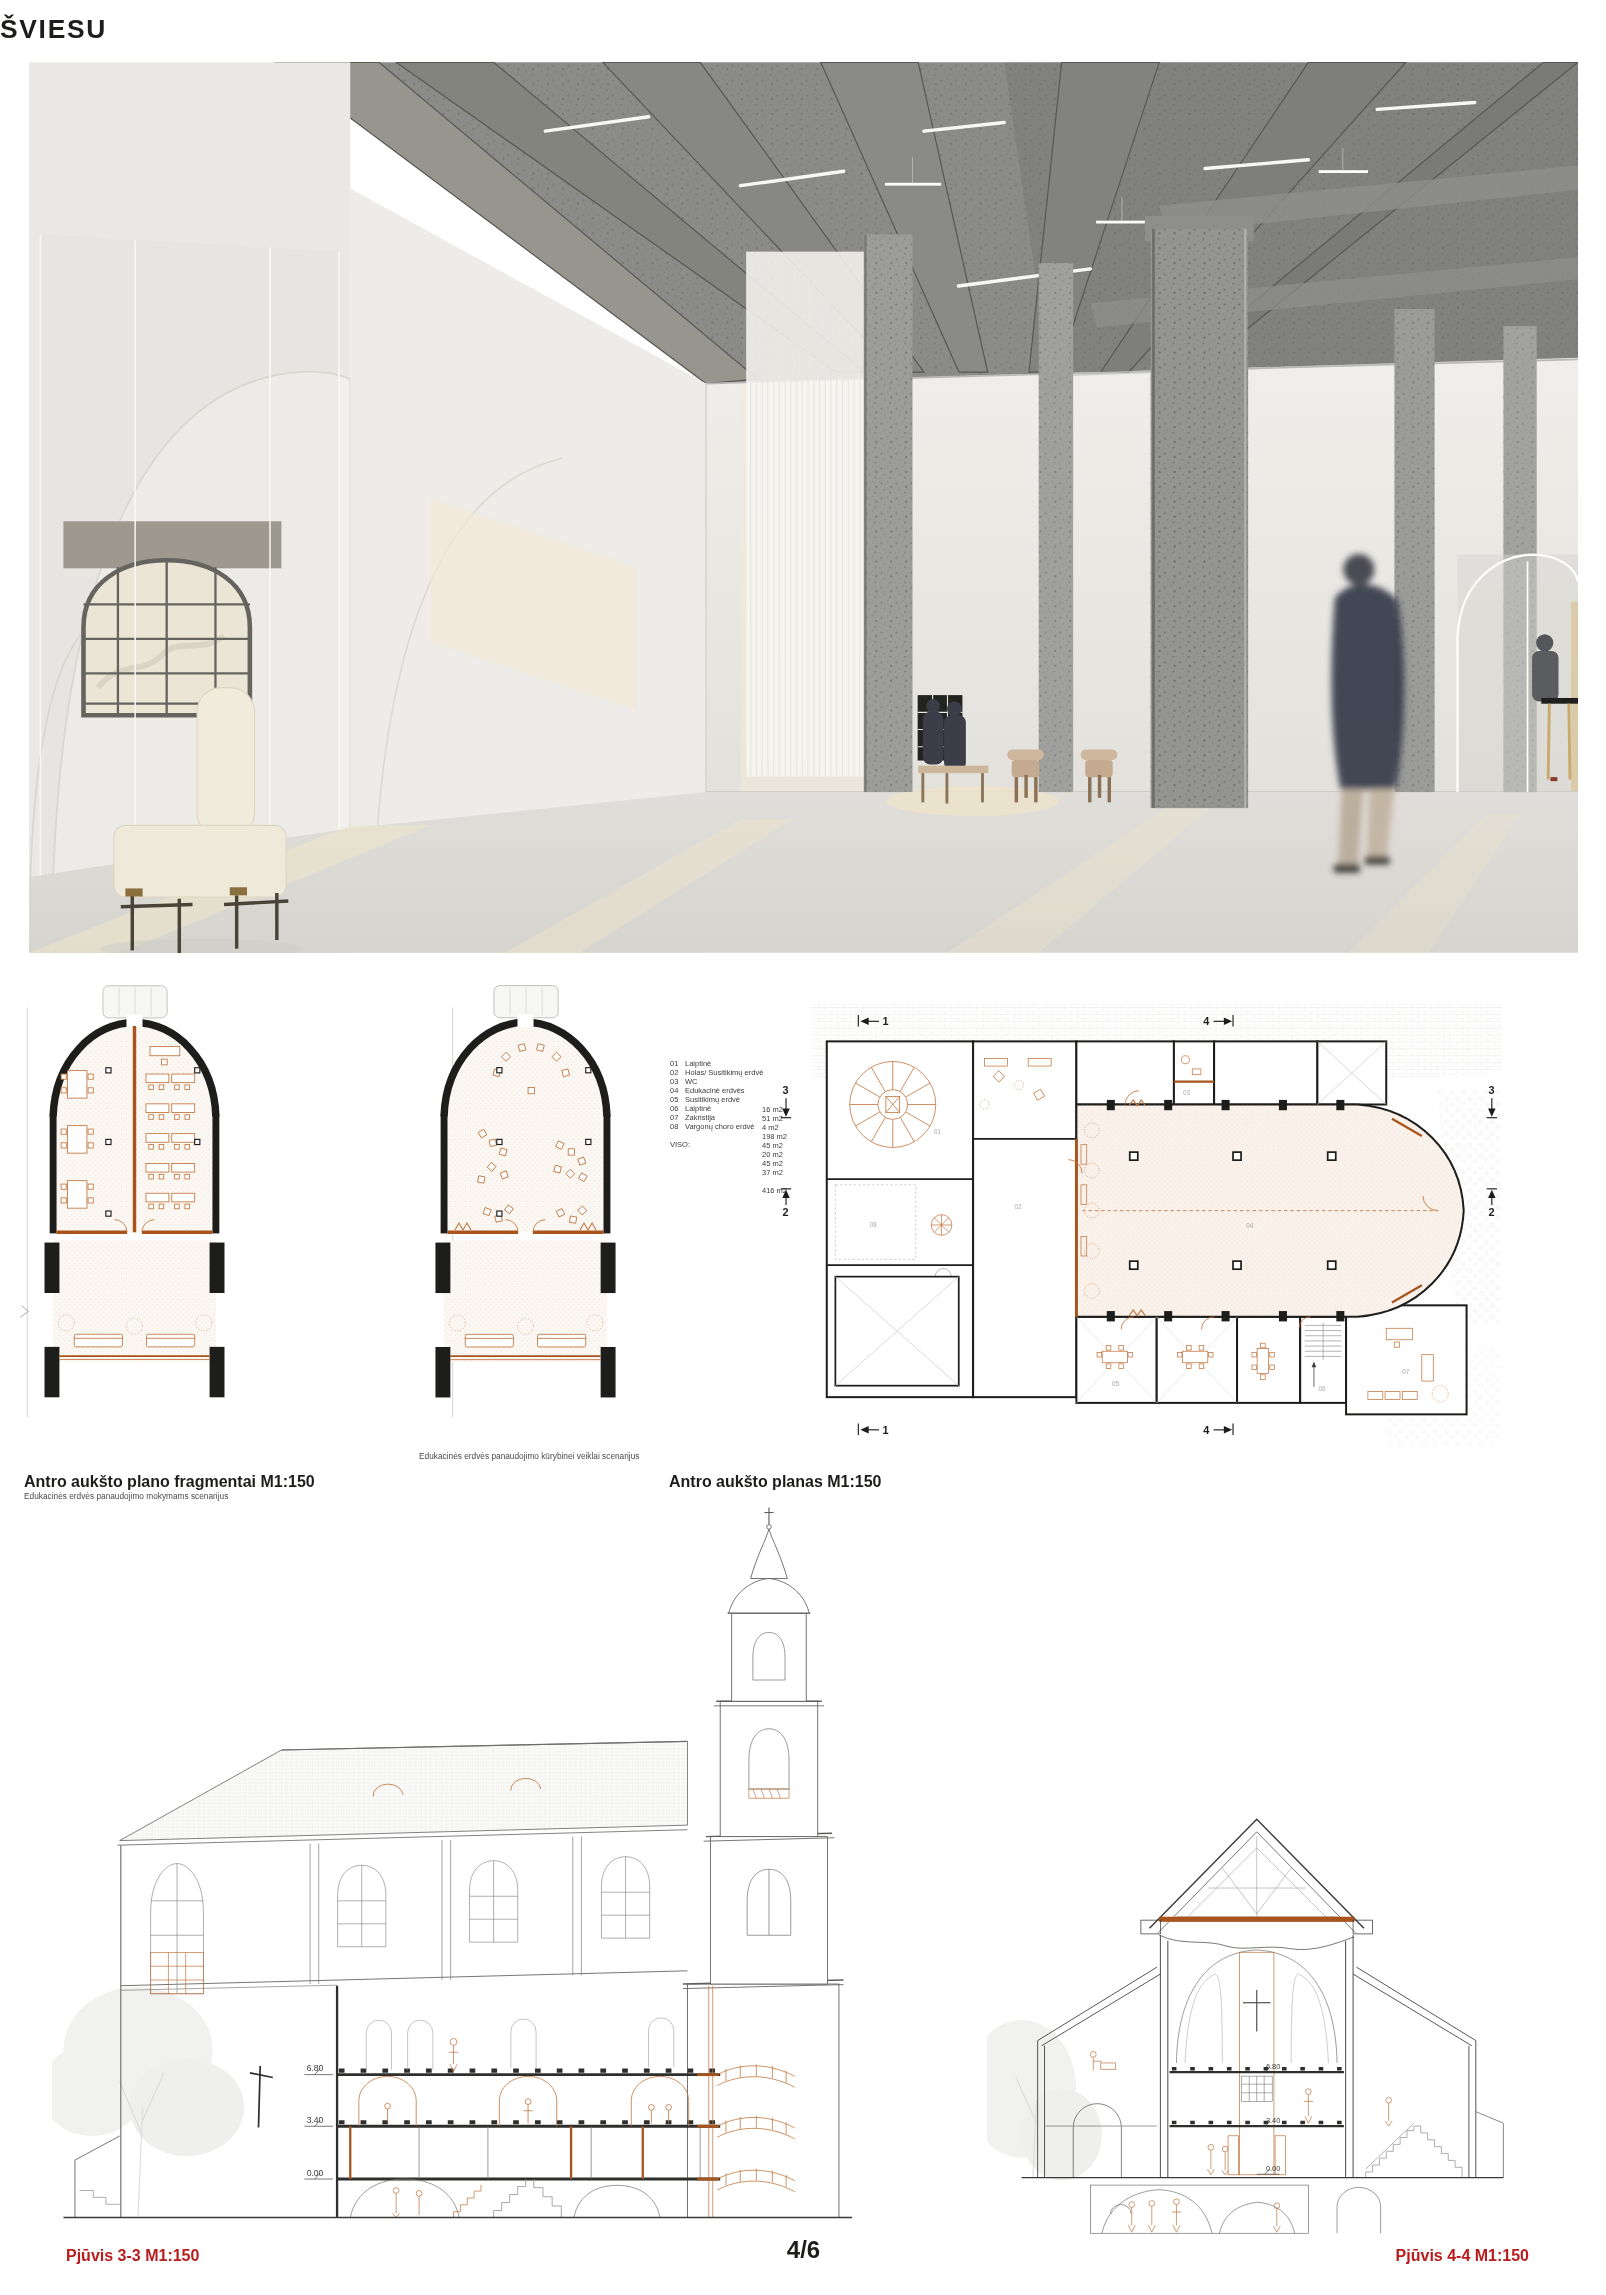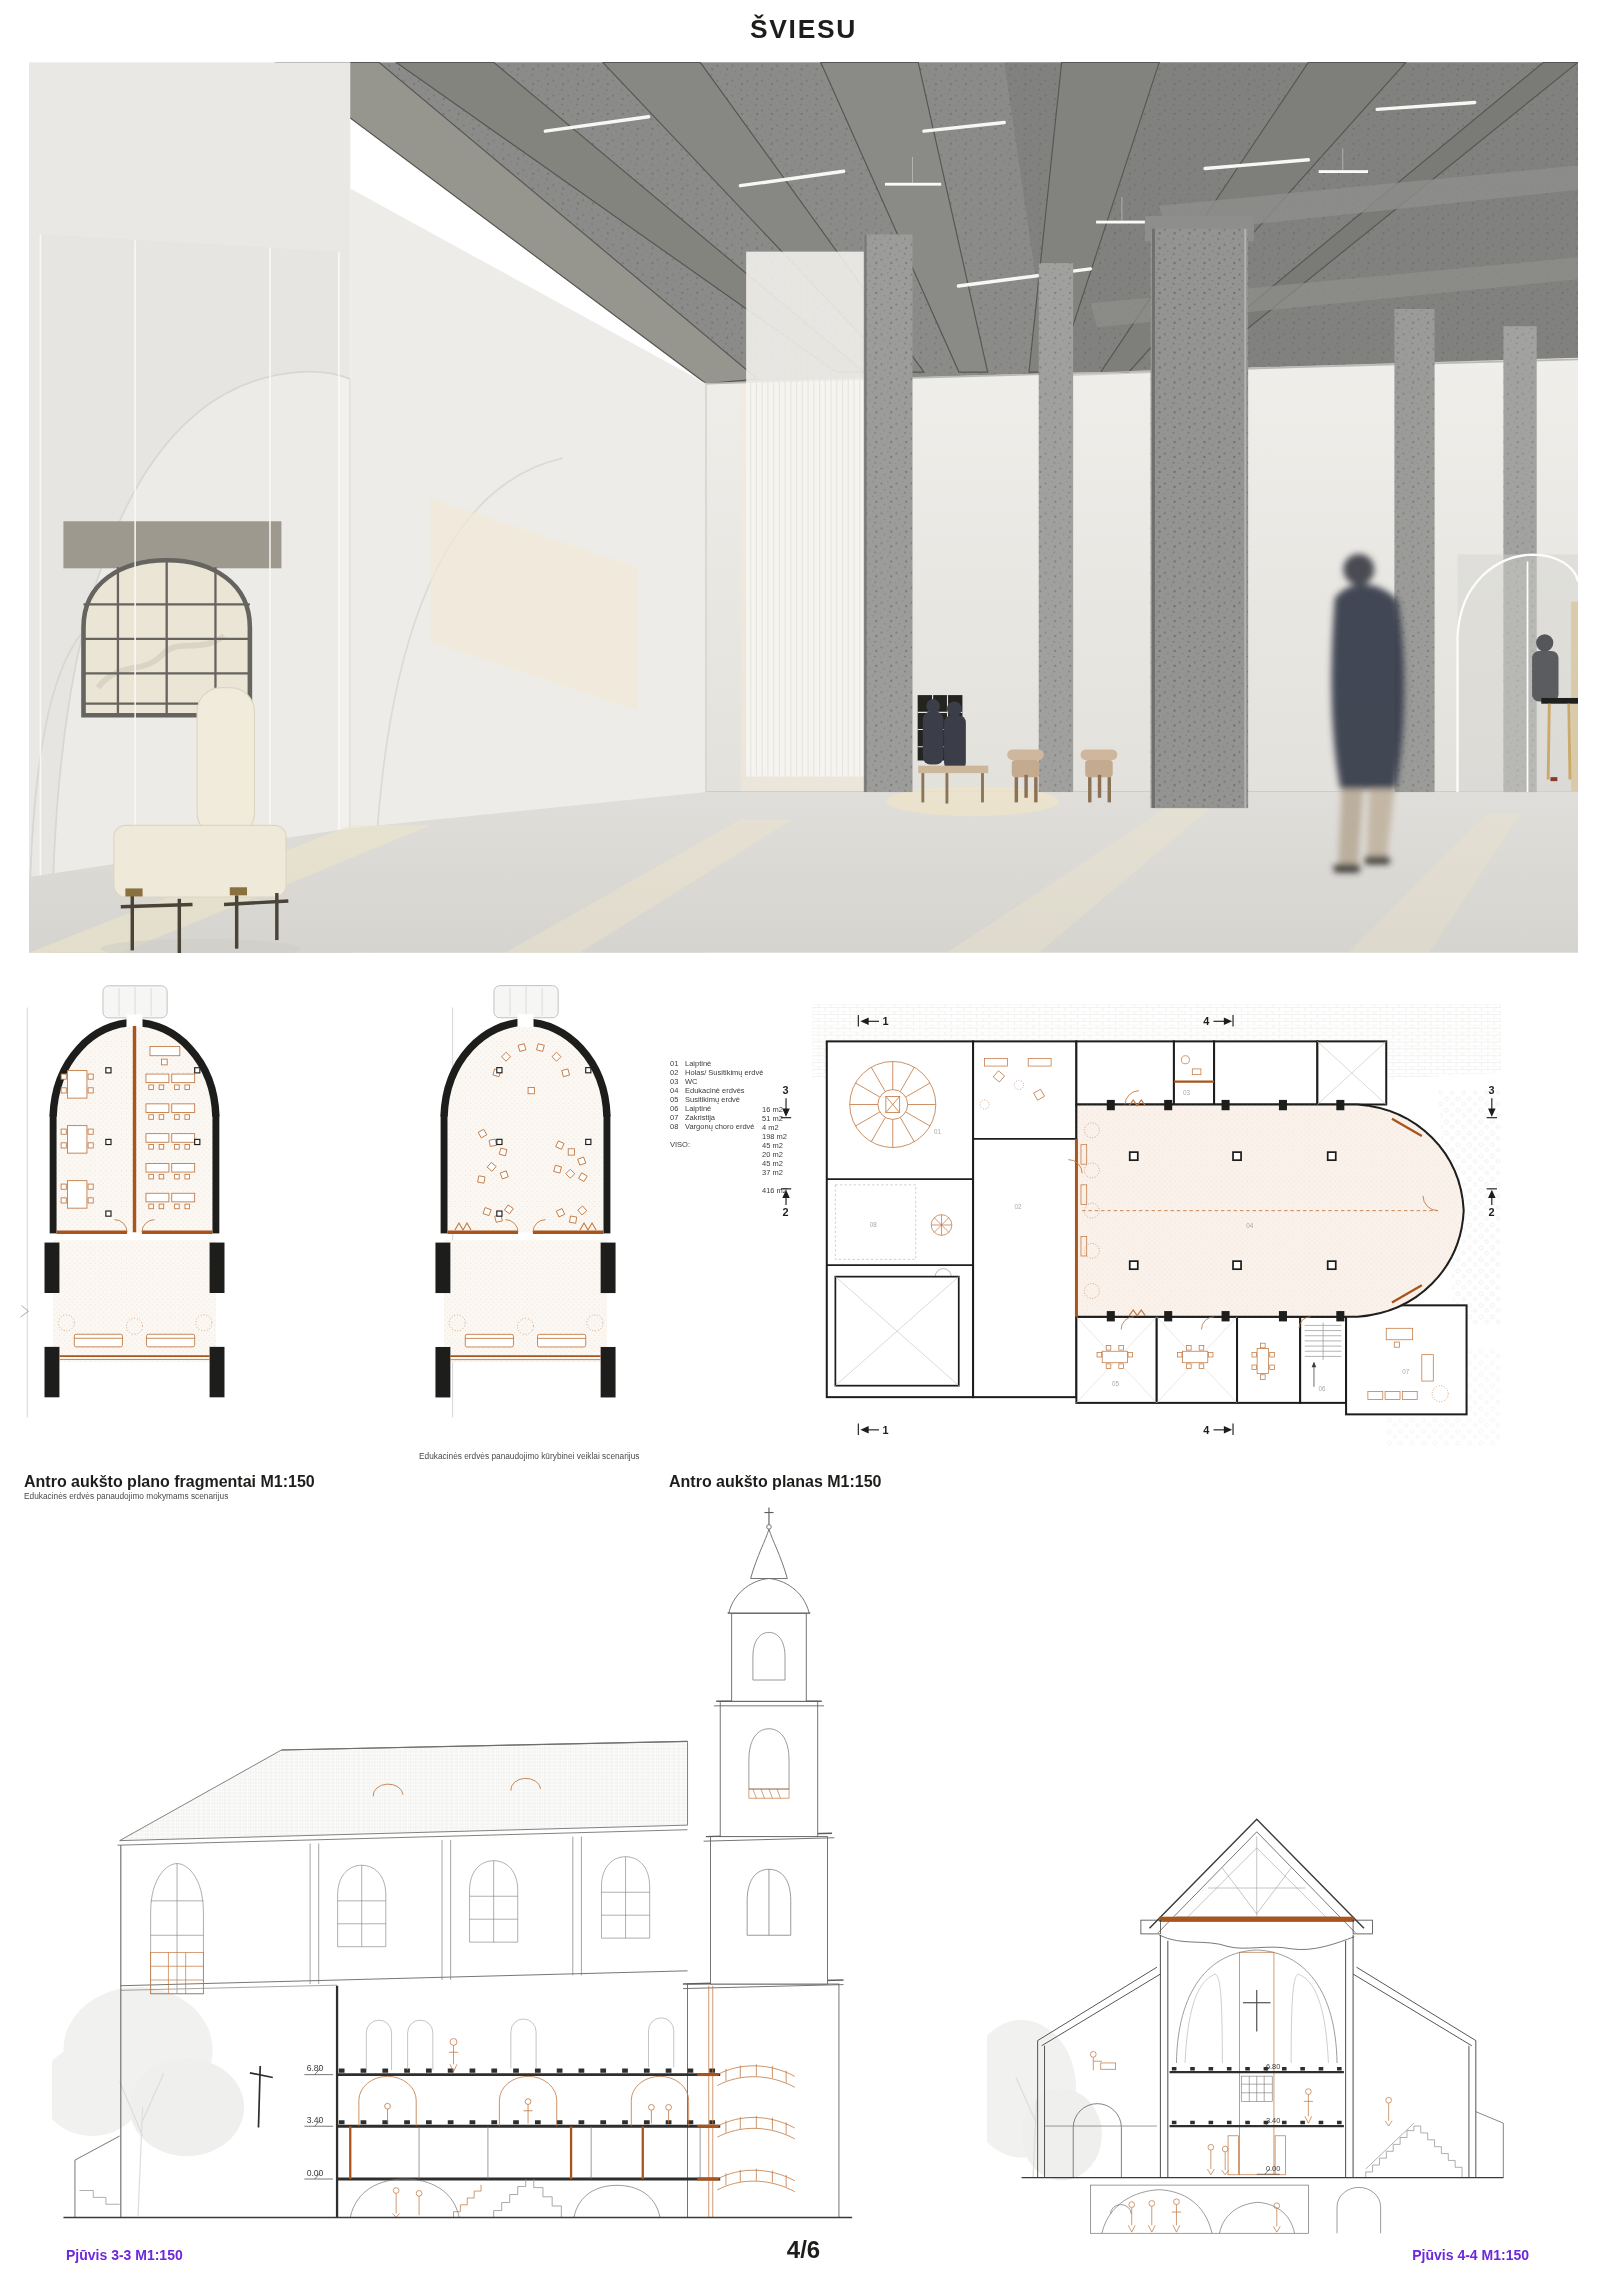--- a/index.html
+++ b/index.html
@@ -1,36 +1,36 @@
 <!DOCTYPE html>
 <html style="font-size:9.2px"><head>
 <meta charset="utf-8">
 <style>
   html,body{margin:0;padding:0;background:#ffffff;}
   #board{position:relative;width:1607px;height:2295px;background:#ffffff;overflow:hidden;
          font-family:"Liberation Sans",sans-serif;color:#1d1d1b;}
   .abs{position:absolute;}
   
-  #title{left:0;right:0;top:13.8px;text-align:center;font-size:26.4px;font-weight:700;
+  #title{left:0;right:0;top:13.8px;font-size:26.4px;font-weight:700;
          letter-spacing:1.7px;color:#1d1d1b;}
   
   #legend{left:670px;top:1059px;width:247px;font-size:7.5px;line-height:9px;color:#3c3c3a;}
   .lg-row{position:relative;height:9px;white-space:nowrap;}
   .lg-code{display:inline-block;width:15px;}
   .lg-area{position:absolute;left:92px;top:16px;margin-top:30px;}
   .lg-total{margin-top:9px;}
   
   .caption{font-size:8.3px;color:#4a4a48;}
   #cap1{left:24px;top:1451px;margin-top:40px;}
   #cap2{left:419px;top:1451px;}
   .dwg-title{font-size:16px;font-weight:700;color:#1d1d1b;}
   #ttl-frag{left:24px;top:1473px;}
   #ttl-plan{left:669px;top:1473px;}
   
-  .foot-label{font-size:14px;font-weight:700;color:#6d28d9;}
+  .foot-label{font-size:16px;font-weight:700;color:#b91c1c;}
   #lbl-33{left:66px;top:2247px;}
   #lbl-44{right:78px;top:2247px;padding-left:20px;}
   #pagenum{left:0;right:0;top:2236px;text-align:center;font-size:24px;font-weight:700;}
   svg text{font-family:"Liberation Sans",sans-serif;}
 </style>
 </head>
 <body>
 
 <div id="board">
 

